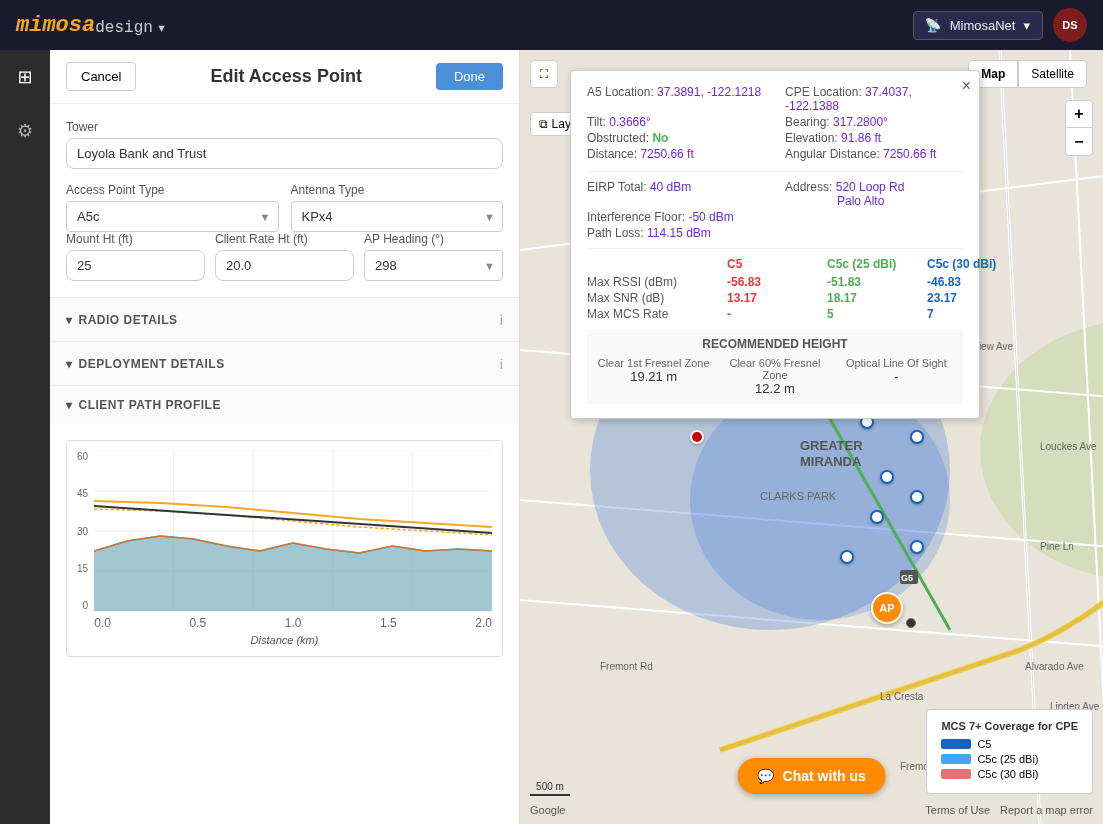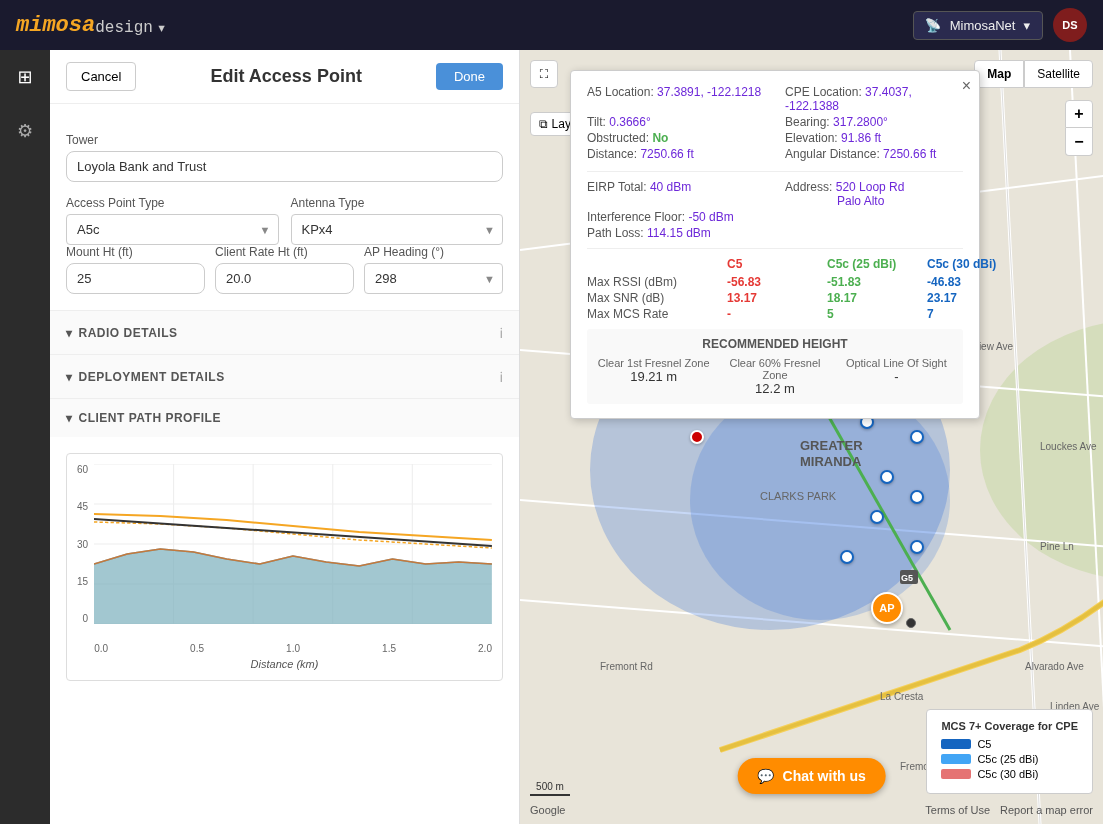--- a/index.html
+++ b/index.html
@@ -52,21 +52,21 @@
       border-radius: 4px; cursor: pointer; font-size: 13px;
     }
     .panel-title { font-size: 18px; font-weight: bold; color: #333; }
     .done-btn {
       background: #4a90d9; color: white; border: none;
       padding: 6px 18px; border-radius: 4px; cursor: pointer; font-size: 13px;
     }
 
     
     .form-section { padding: 16px; }
-    .form-group { margin-bottom: 14px; margin-top: 13px; }
+    .form-group { margin-bottom: 14px; }
     .form-label { font-size: 12px; color: #555; margin-bottom: 4px; display: block; }
     .form-input {
       width: 100%; border: 1px solid #ccc; border-radius: 8px;
       padding: 7px 10px; font-size: 13px; color: #333;
     }
     .form-row { display: flex; gap: 12px; }
     .form-col { flex: 1; }
     .form-select-wrapper { position: relative; }
     .form-select {
       width: 100%; border: 1px solid #ccc; border-radius: 4px;
@@ -96,21 +96,21 @@
       background: white; position: relative;
     }
     .chart-x-label { text-align: center; font-size: 11px; color: #555; margin-top: 4px; font-style: italic; }
     svg.chart-svg { width: 100%; height: 160px; }
 
     
     .map-area { flex: 1; position: relative; background: #e8e4d9; overflow: hidden; }
 
     
     .map-type-controls {
-      position: absolute; top: 10px; right: 10px; z-index: 10;
+      position: absolute; top: 10px; right: 16px; z-index: 10;
       display: flex; gap: 0;
     }
     .map-type-btn {
       background: white; border: 1px solid #ccc; padding: 6px 12px;
       font-size: 12px; cursor: pointer;
     }
     .map-type-btn:first-child { border-radius: 4px 0 0 4px; }
     .map-type-btn:last-child { border-radius: 0 4px 4px 0; }
     .map-type-btn.active { font-weight: bold; }
     .map-zoom-controls {
@@ -353,21 +353,21 @@
 
                 <polyline points="0,50 60,52 120,56 180,62 240,68 300,72 360,76" fill="none" stroke="#f5a623" stroke-width="2"></polyline>
 
                 <polyline points="0,58 60,60 120,64 180,70 240,76 300,80 360,84" fill="none" stroke="#f5a623" stroke-width="1.5" stroke-dasharray="3,2"></polyline>
 
                 <polyline points="0,55 360,82" fill="none" stroke="#333" stroke-width="2"></polyline>
 
                 <polyline points="0,100 30,90 60,85 90,88 120,95 150,100 180,92 210,98 240,102 270,95 300,100 330,98 360,100" fill="none" stroke="#e07020" stroke-width="1.5" opacity="0.8"></polyline>
               </svg>
               
-              <div style="display:flex; justify-content:space-between; font-size:10px; color:#666; margin-top:16px;">
+              <div style="display:flex; justify-content:space-between; font-size:12px; color:#666; margin-top:2px;">
                 <span>0.0</span>
                 <span>0.5</span>
                 <span>1.0</span>
                 <span>1.5</span>
                 <span>2.0</span>
               </div>
             </div>
           </div>
           <div style="display:flex; align-items:center; justify-content:center; position:relative;">
             <div style="position:absolute; left:0; top:-88px; transform:rotate(-90deg) translateX(-50%); font-size:10px; color:#666; white-space:nowrap; transform-origin: left center; writing-mode: vertical-lr; text-orientation: mixed; transform: rotate(180deg); position:absolute; left:-42px; top:-40px;">

